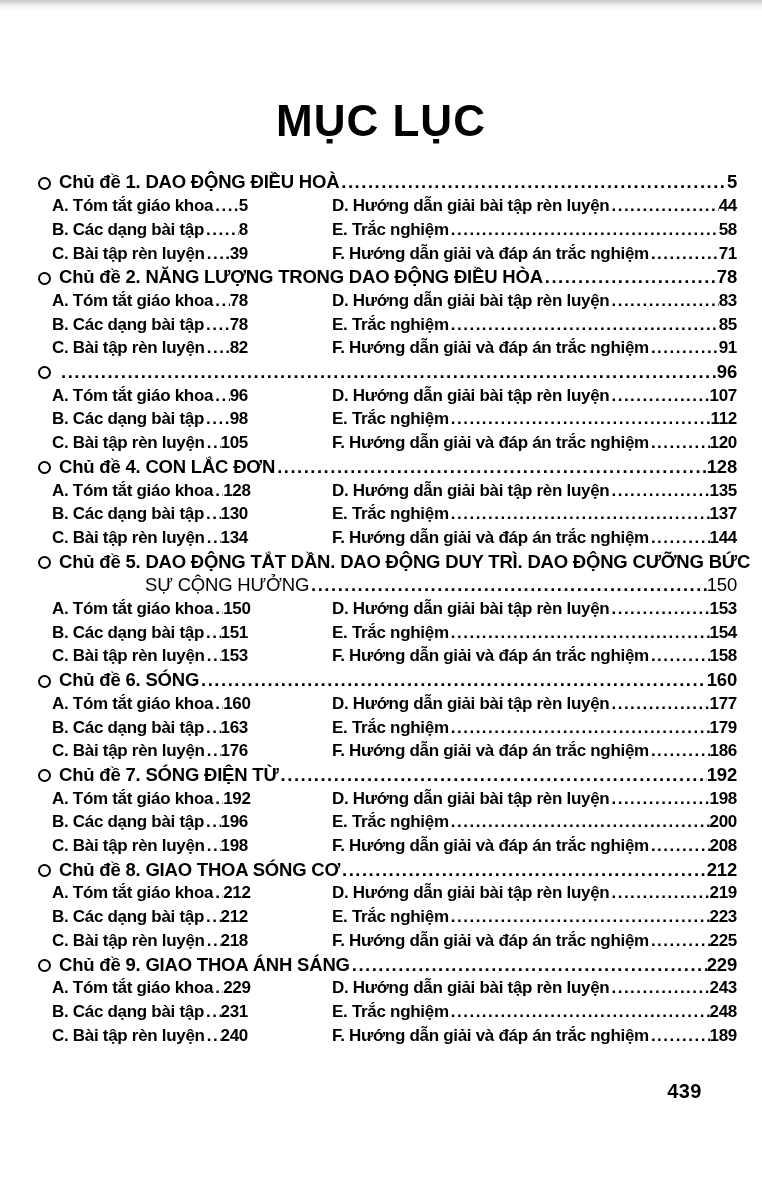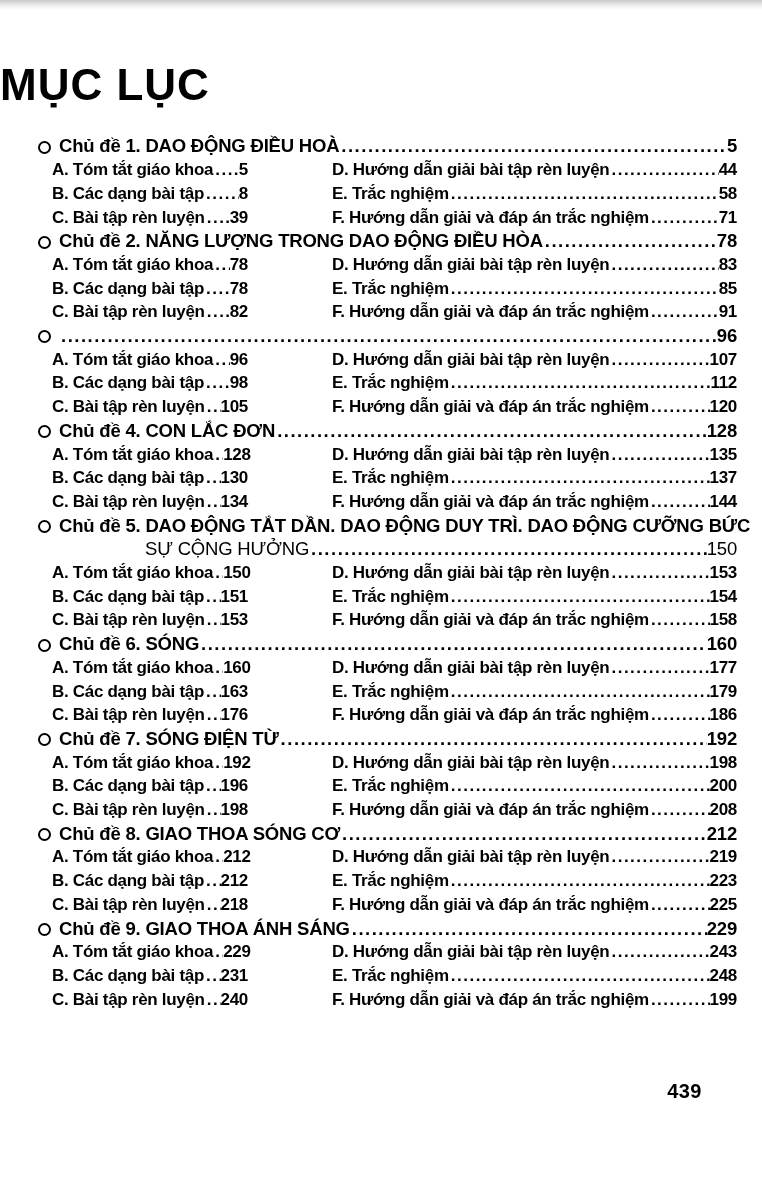--- a/index.html
+++ b/index.html
@@ -6,21 +6,21 @@
   body{
     width:762px;height:1200px;position:relative;overflow:hidden;
     background:#ffffff;color:#000;
     font-family:"Liberation Sans","DejaVu Sans",sans-serif;
   }
   .top-band{
     position:absolute;top:0;left:0;right:0;height:10px;
     background:linear-gradient(#c8c8c8 0%,#efefef 55%,#ffffff 100%);
   }
   .page-title{
-    margin:61px 0 0 0;
+    margin:97px 0 0 0;text-align:center;
     font-size:44px;font-weight:700;letter-spacing:1px;line-height:1.1;
   }
   .toc{margin:25px 25px 0 38px;}
   .chapter{}
   .ch-head{
     display:flex;align-items:baseline;white-space:nowrap;
     font-weight:700;font-size:18.5px;line-height:23.7px;letter-spacing:-0.2px;
   }
   .bullet{
     width:9px;height:9px;border:2.3px solid #000;border-radius:50%;
@@ -463,20 +463,20 @@
             <span class="item-page">243</span>
           </div>
           <div class="item-row">
             <span class="item-label">E. Trắc nghiệm</span>
             <span class="leader"></span>
             <span class="item-page">248</span>
           </div>
           <div class="item-row">
             <span class="item-label">F. Hướng dẫn giải và đáp án trắc nghiệm</span>
             <span class="leader"></span>
-            <span class="item-page">199</span>
+            <span class="item-page">189</span>
           </div>
         </div>
     </div>
   </div>
 </div>
 
 <div class="page-num">439</div>
 
 </body></html>

